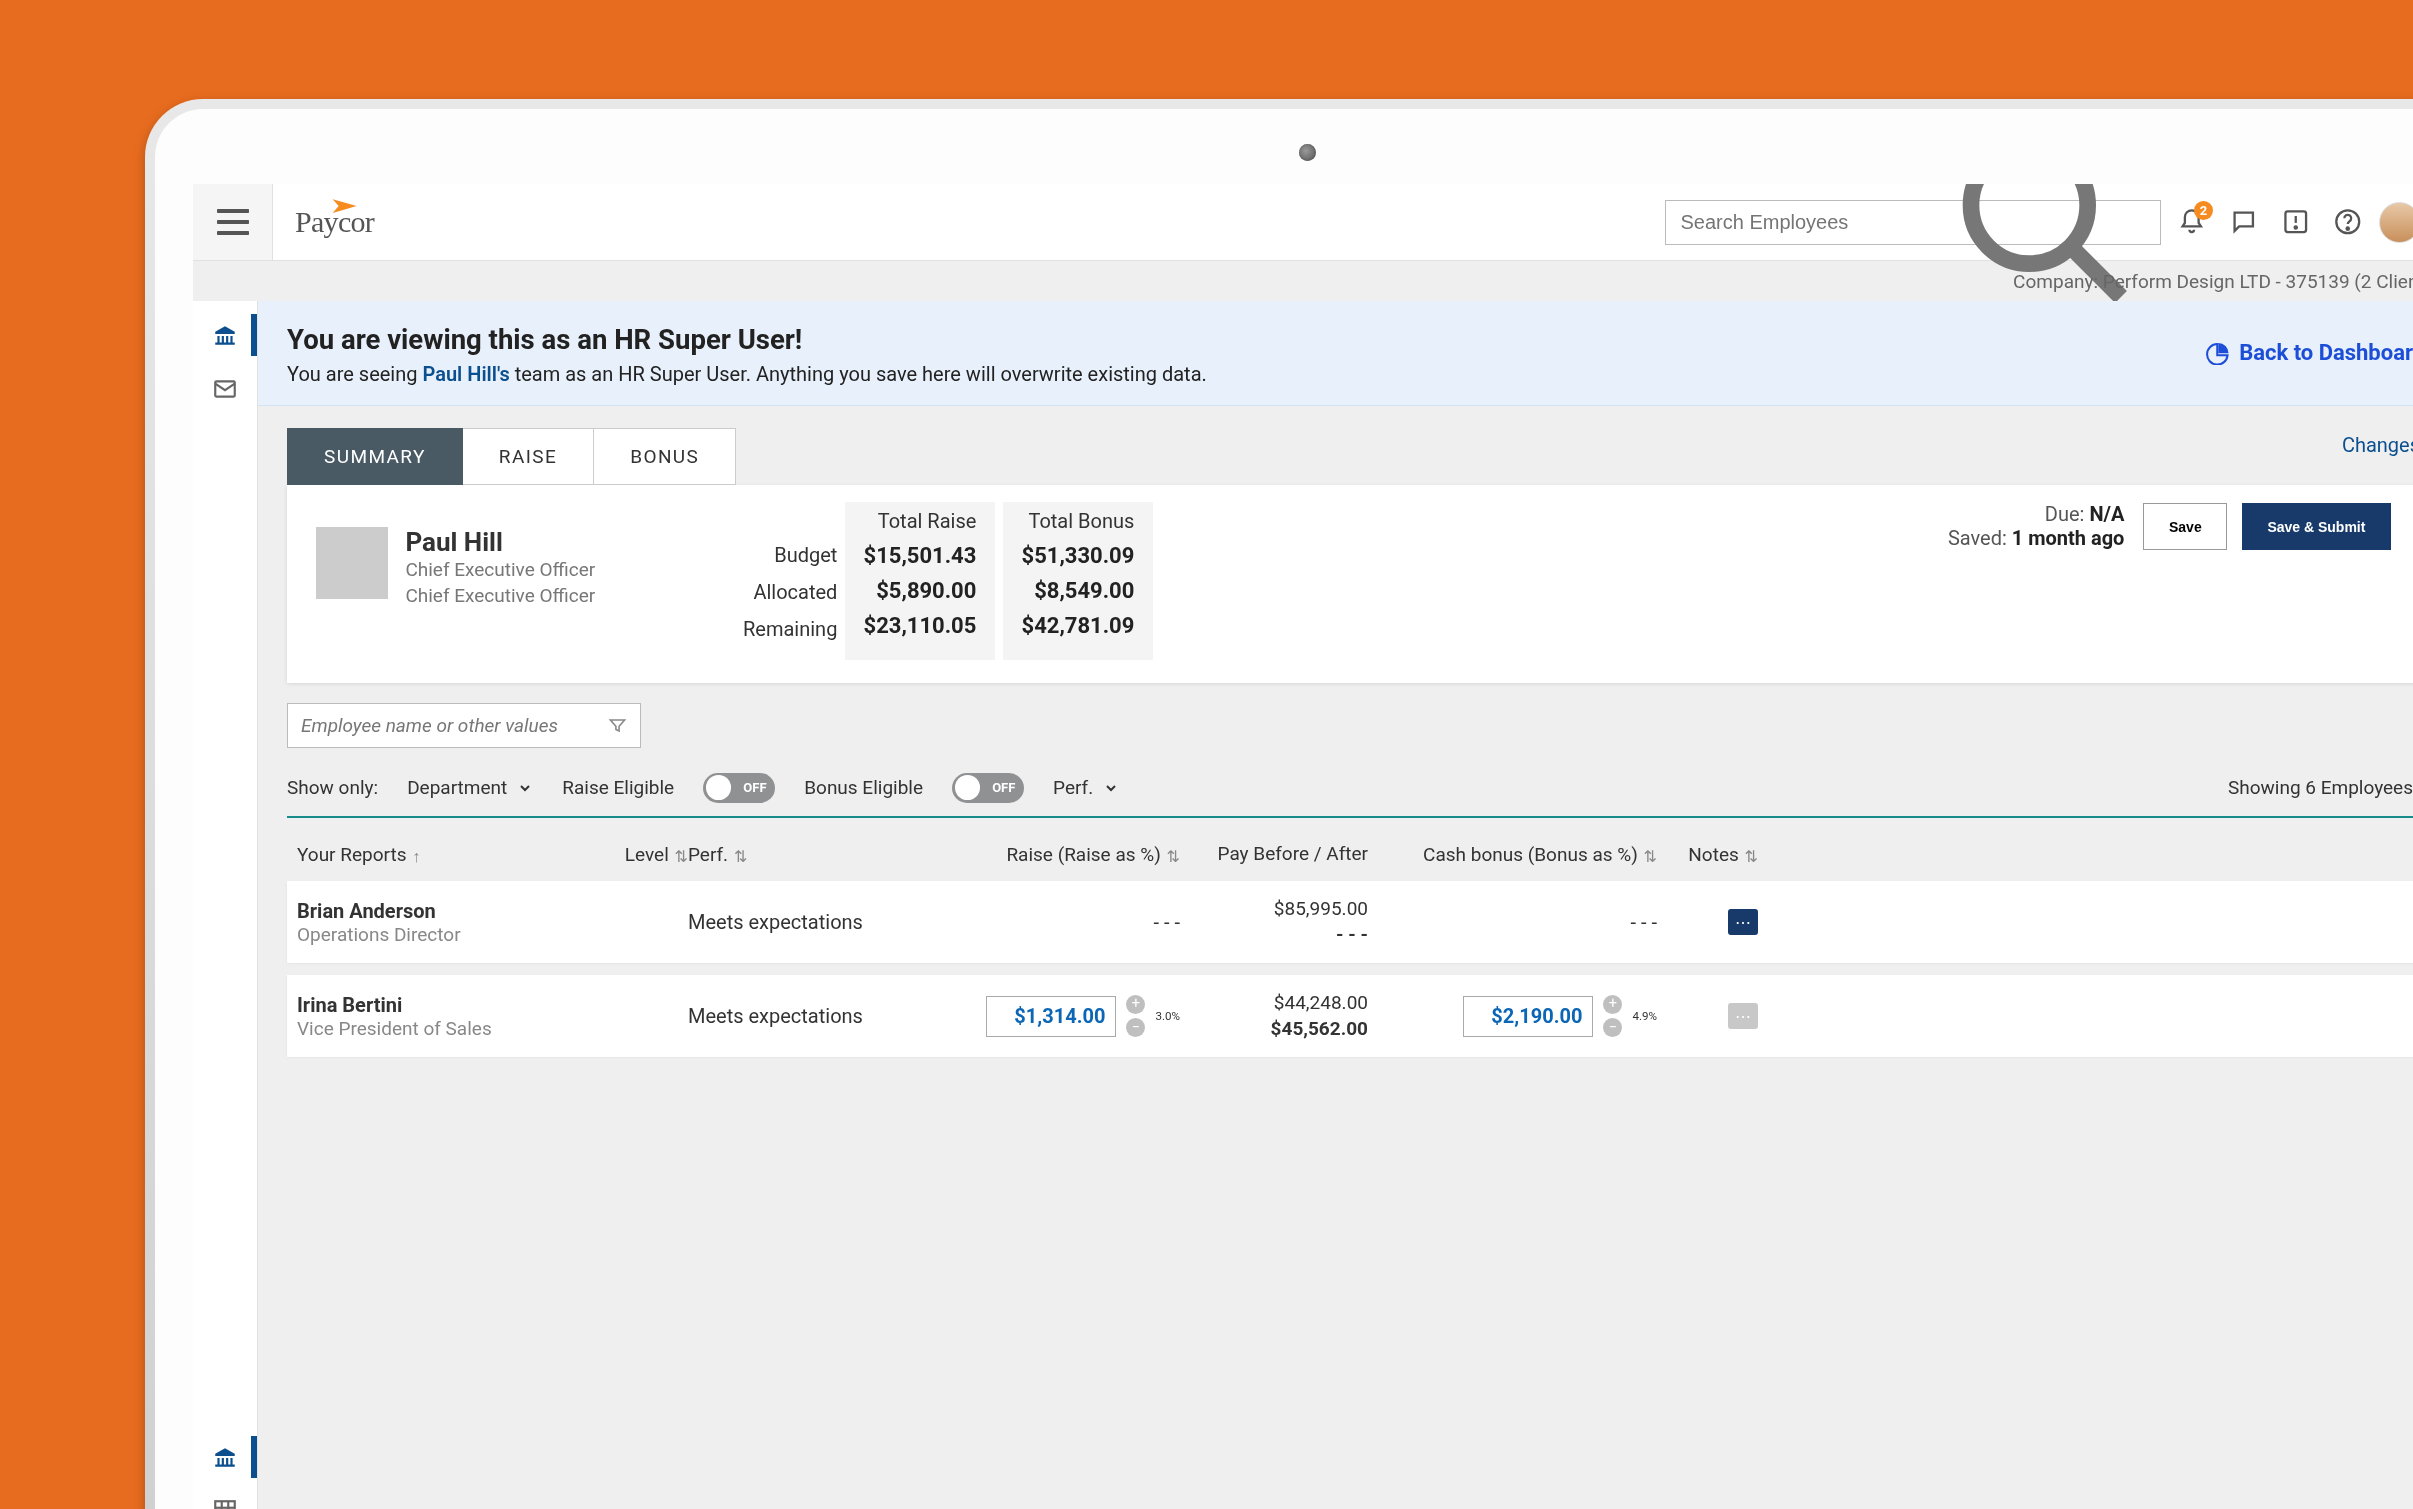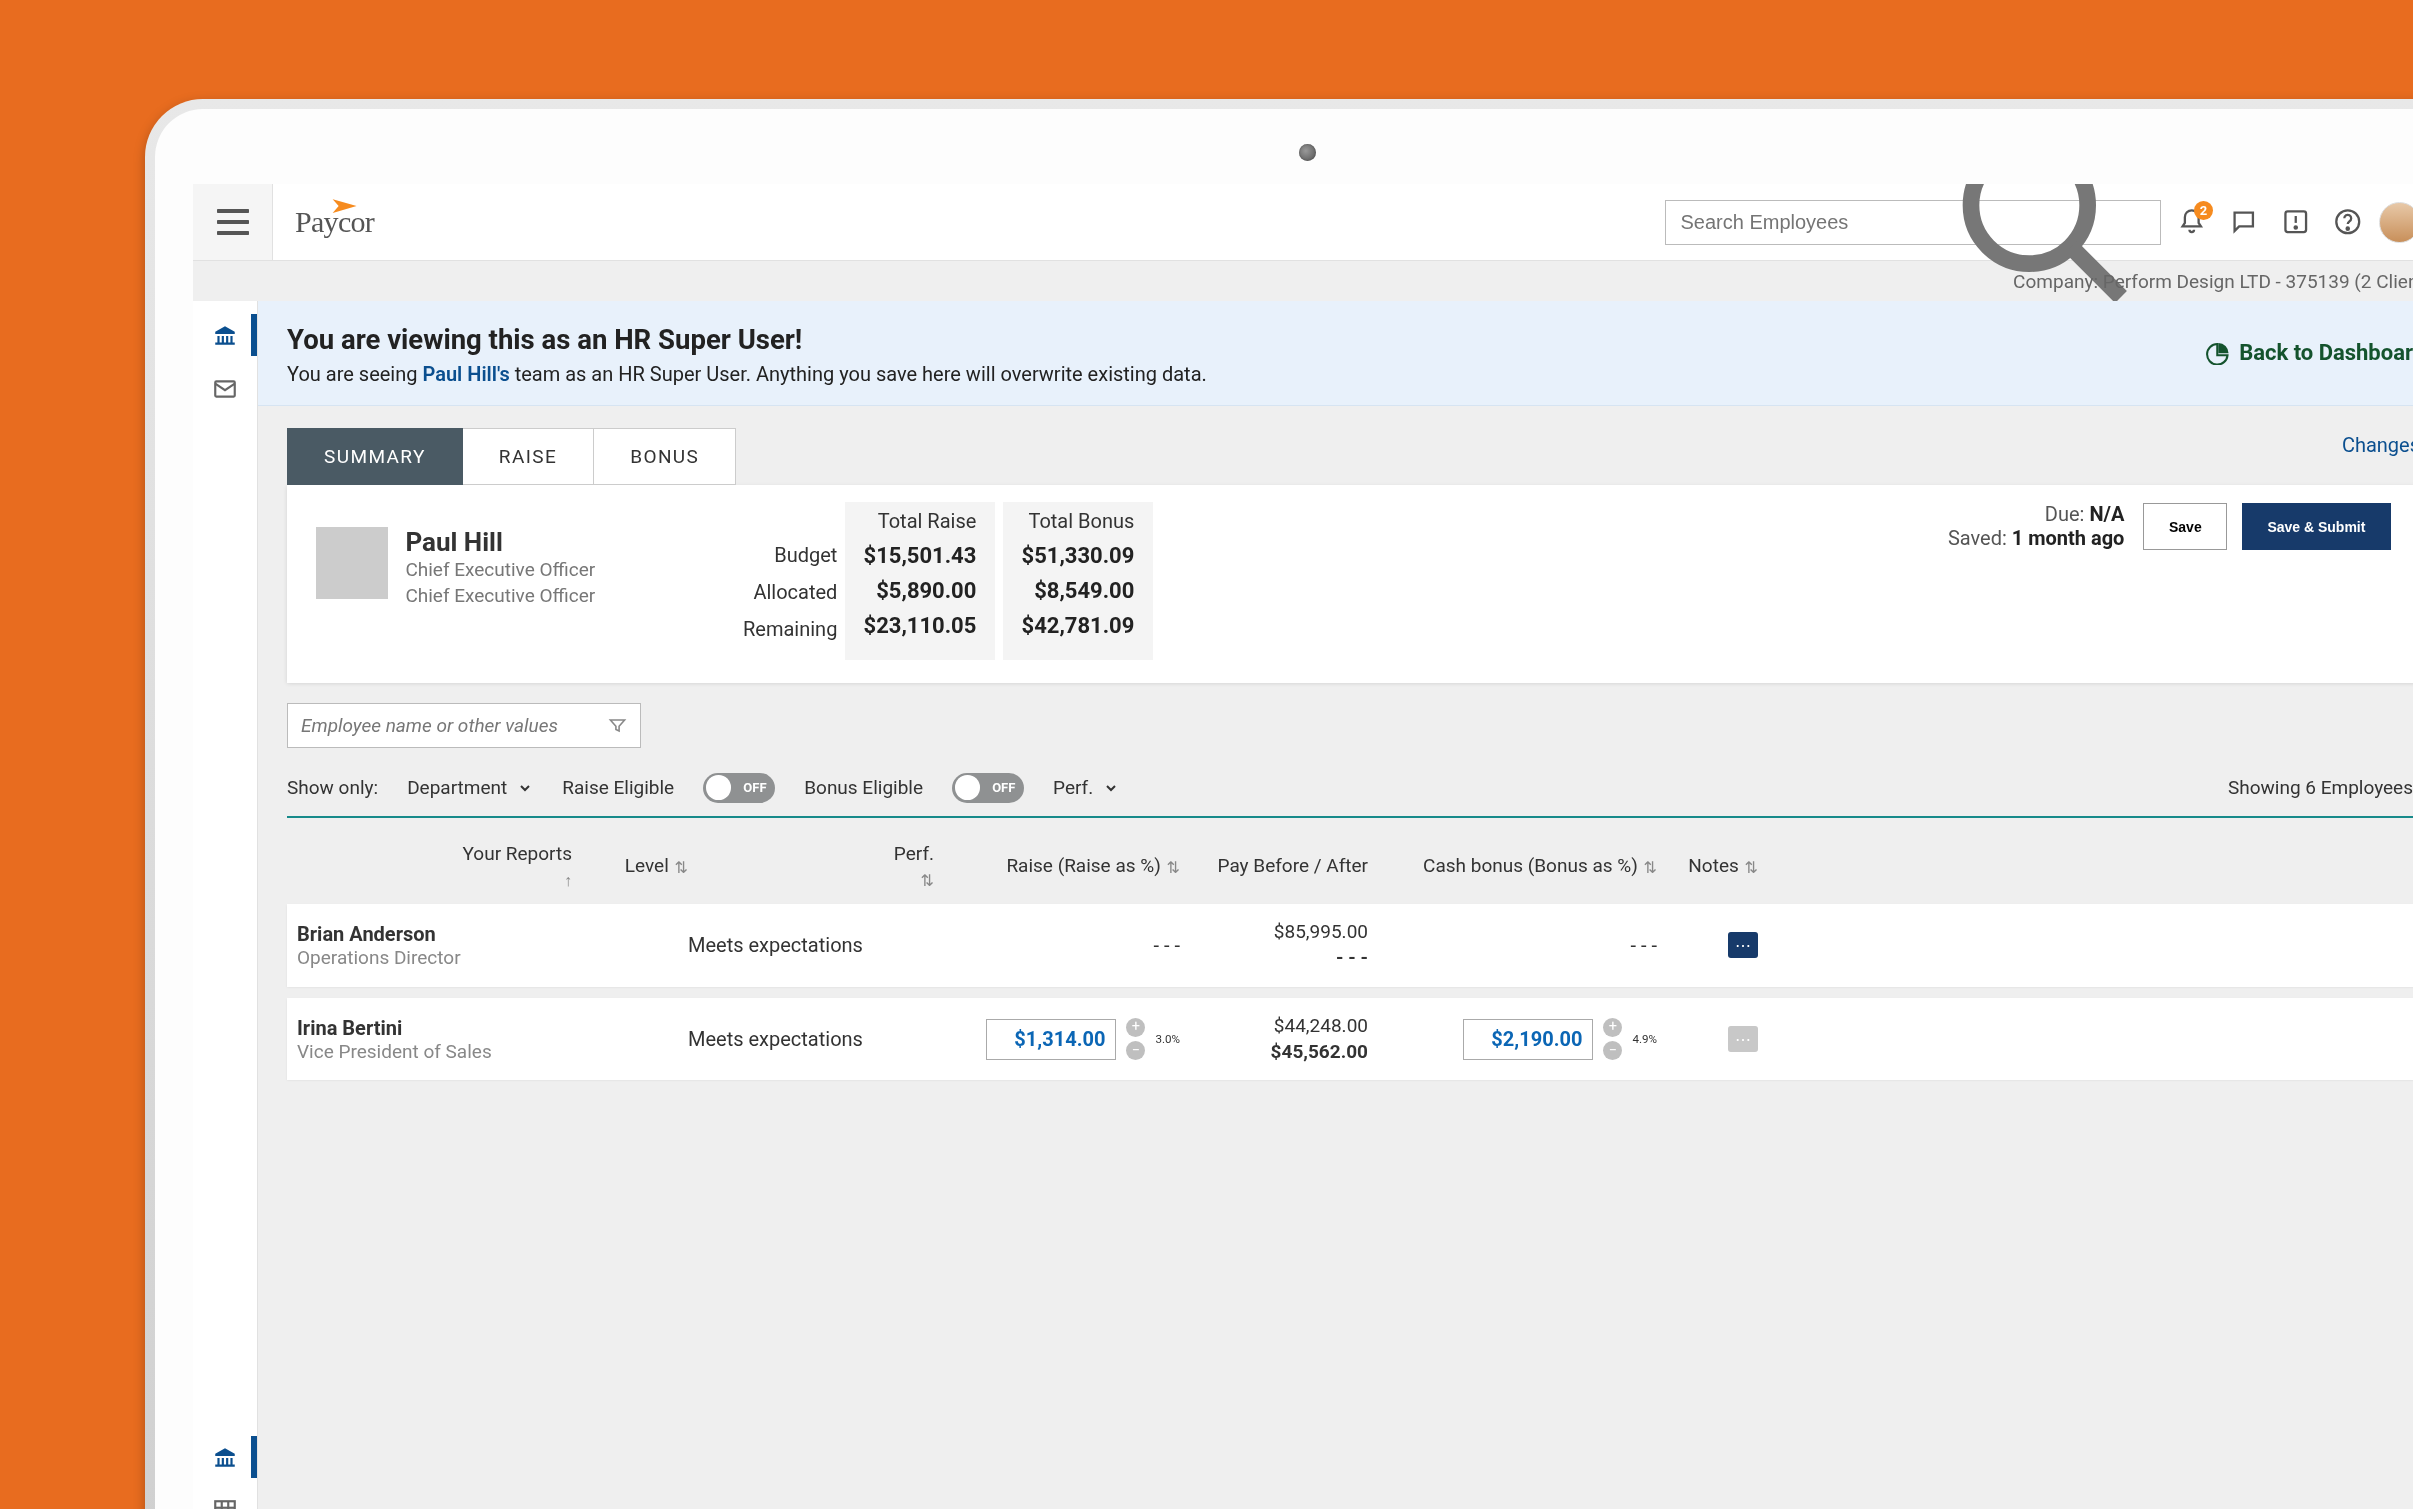--- a/index.html
+++ b/index.html
@@ -158,21 +158,21 @@
     background: #e8f1fb;
     padding: 22px 29px 19px 29px;
     border-bottom: 0.7px solid #d6e4f2;
     display:flex; align-items:flex-start; justify-content:space-between;
   }
   .banner h1 { font-size: 27.5px; font-weight:700; color:#222; margin-bottom: 5.8px; }
   .banner p  { font-size: 20px; color:#222; }
   .banner p .link { color:#0b4f8f; font-weight:600; }
   .back-link {
     display:flex; align-items:center; gap:8.7px;
-    color:#14532d; font-size: 22px; font-weight:700;
+    color:#1d4ed8; font-size: 22px; font-weight:700;
     margin-top: 17.4px; white-space: nowrap;
   }
   .back-link svg { width: 24.6px; height:24.6px; }
 
   
   .tabs { display:flex; margin: 22px 0 0 29px; }
   .tab {
     padding: 16px 36px;
     font-size: 19px; letter-spacing: 1.4px;
     background:#fff; border:0.7px solid #ccc;
@@ -261,21 +261,21 @@
   
   .table { margin: 10px 22px 0 29px; }
   .thead, .trow {
     display:grid;
     grid-template-columns: 275px 116px 246px 246px 188px 289px 101px;
     align-items:center;
     padding: 14.5px 10px;
   }
   .thead { font-size: 19px; color:#333; }
   .thead .th { display:flex; align-items:flex-end; gap:5.8px; justify-content:flex-end; }
-  .thead .th.left { justify-content:flex-start;flex-direction:column; }
+  .thead .th.left { justify-content:flex-start; }
   .thead .th .multi { text-align:right; line-height:1.3; }
   .sort-ico { color:#888; font-size:16px; }
   .trow {
     background:#fff; margin-bottom: 11.6px;
     box-shadow: 0 0.7px 2.2px rgba(0,0,0,.08);
   }
   .trow .name { font-size: 20px; font-weight:700; }
   .trow .title { font-size: 19px; color:#888; }
   .trow .cell { font-size: 20px; color:#333; text-align:right; }
   .raise-cell { display:flex; align-items:center; justify-content:flex-end; gap:10px; }

